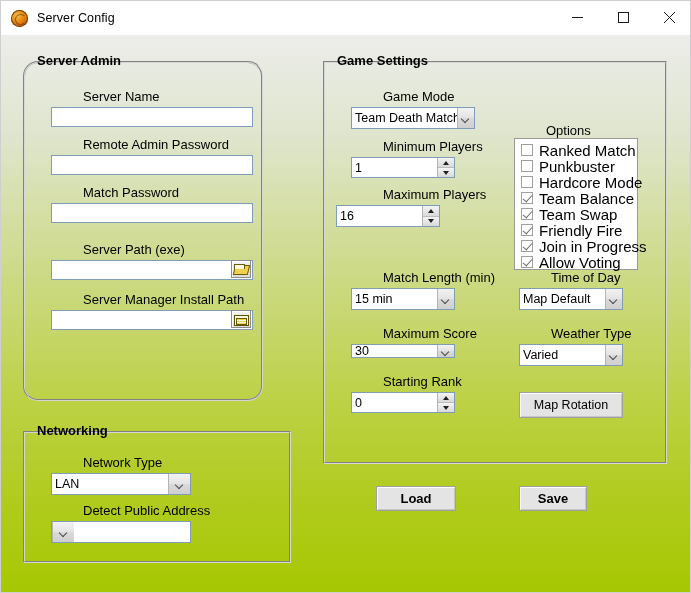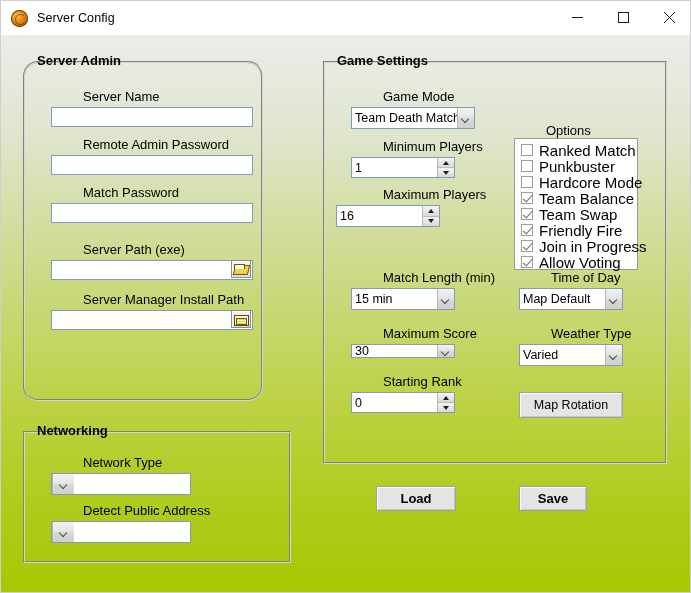--- a/index.html
+++ b/index.html
@@ -327,20 +327,21 @@
       <div class="browse-btn" style="left:206px; top:247px;">
         <span class="folder-closed"></span>
       </div>
     </div>
 
     <div class="groupbox" style="left:22px; top:396px; width:268px; height:132px;">
       <div class="group-title">Networking</div>
 
       <div class="fld-label" style="left:26px; top:22px;">Network Type</div>
       <div class="combo wide" style="left:26px; top:40px; width:140px; height:22px;">
+        <div class="cval">LAN</div>
         <div class="carrow">
             <span class="chev"></span>
           </div>
       </div>
 
       <div class="fld-label" style="left:26px; top:70px;">Detect Public Address</div>
       <div class="combo wide" style="left:26px; top:88px; width:140px; height:22px;">
         <div class="carrow">
             <span class="chev"></span>
           </div>

